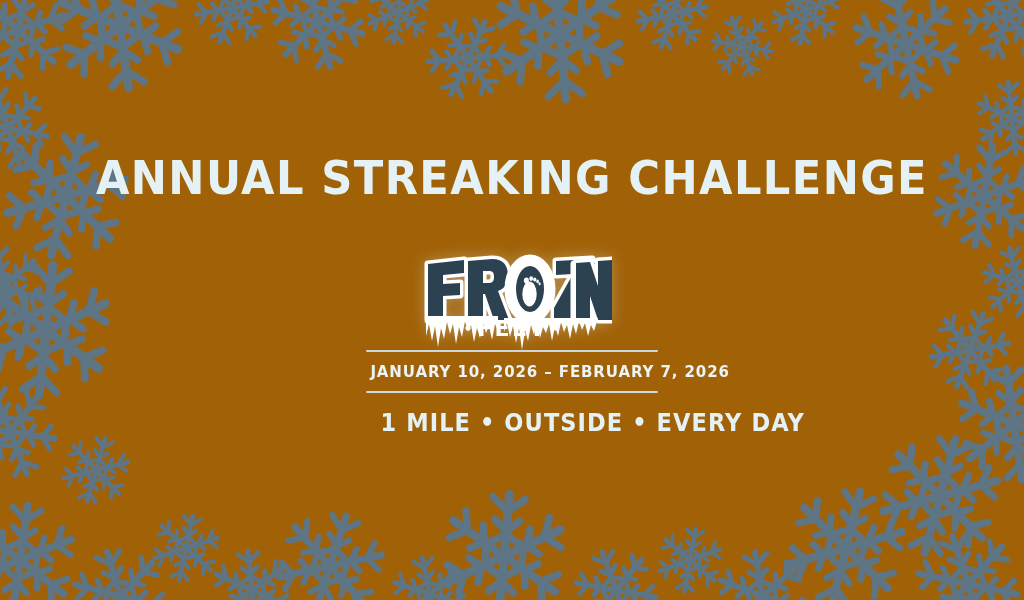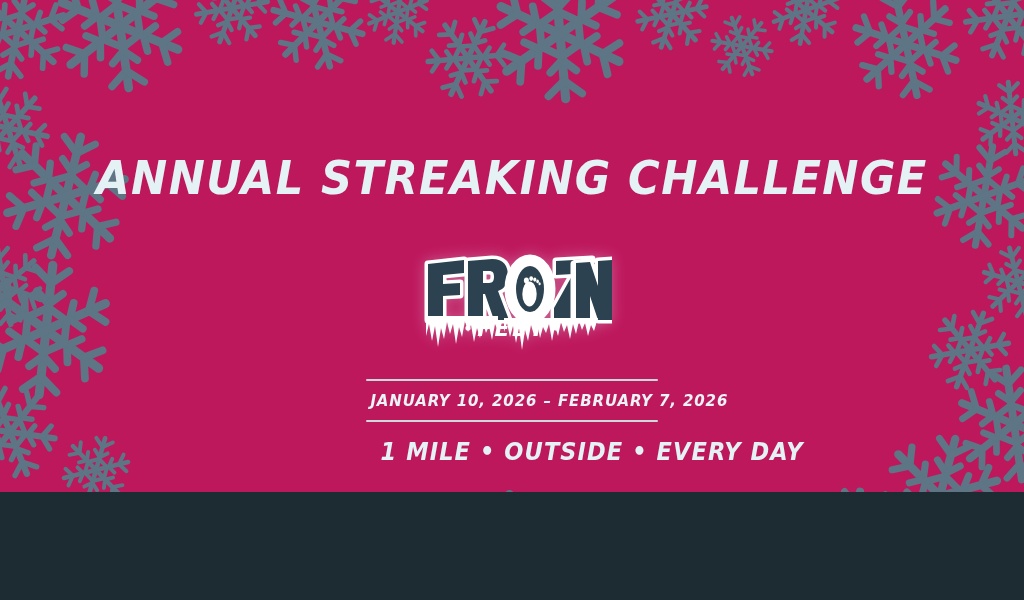--- a/index.html
+++ b/index.html
@@ -3,26 +3,25 @@
 <meta charset="utf-8">
 <style>
   html, body {
     margin: 0;
     padding: 0;
     background: #1d2b33;
   }
   #poster {
     position: relative;
     width: 1024px;
-    height: 492px;
+    height: 600px;
     overflow: hidden;
-    background: #be185d;
+    background: #a16207;
     font-family: "DejaVu Sans", sans-serif;
     user-select: none;
-    font-style: italic;
   }
 
   
   #flakes {
     position: absolute;
     left: 0; top: 0;
     width: 1024px;
     height: 600px;
     pointer-events: none;
   }
@@ -61,21 +60,21 @@
     margin-left: -100px;
     width: 200px;
     height: 112px;
     filter: drop-shadow(0 0 7px rgba(226,242,248,0.30));
   }
   .logo-wrap svg { display: block; }
 
   
   .meta {
     position: absolute;
-    top: 379px;
+    top: 350px;
     left: 50%;
     margin-left: -146px;
     width: 292px;
     text-align: center;
   }
   .rule {
     height: 2px;
     background: #cdd8dc;
     width: 100%;
     border-radius: 1px;

